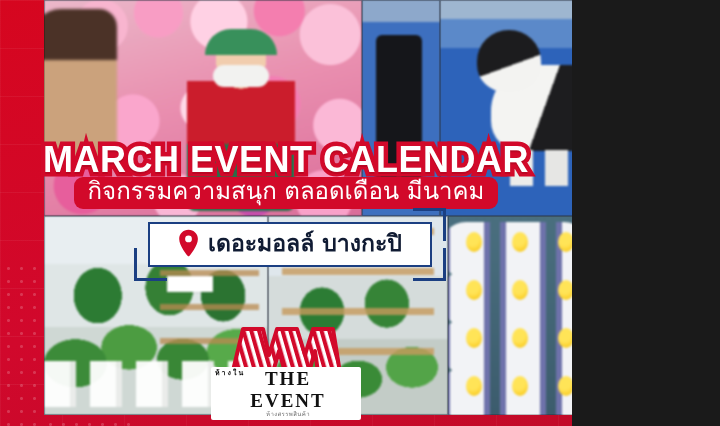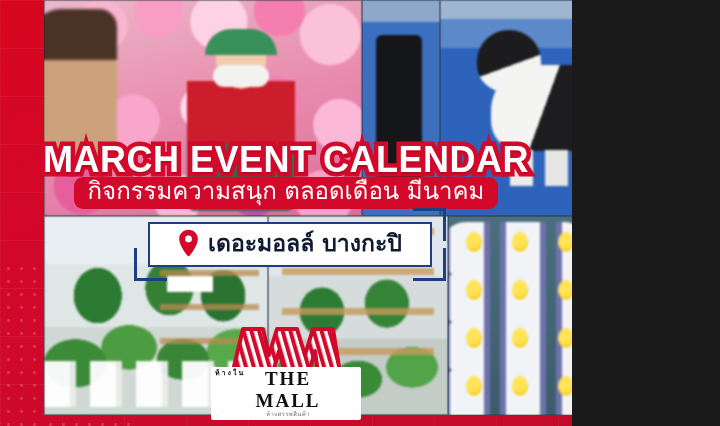--- a/index.html
+++ b/index.html
@@ -510,18 +510,18 @@
       <defs>
         <pattern id="stripes" width="7.5" height="7.5" patternUnits="userSpaceOnUse" patternTransform="rotate(-16)">
           <rect width="7.5" height="7.5" fill="#ffffff"></rect>
           <rect width="4.1" height="7.5" fill="#d2092a"></rect>
         </pattern>
       </defs>
       <path d="M8 58 L20 8 L40 8 L46 34 L54 8 L74 8 L82 34 L90 8 L110 8 L118 58 L96 58 L92 30 L84 58 L64 58 L56 30 L48 58 Z" fill="url(#stripes)" stroke="#d2092a" stroke-width="4" stroke-linejoin="round"></path>
     </svg>
     <div class="logo-wordmark">
       <span class="logo-thai">ห้างใน</span>
-      <span>THE MALL</span>
+      <span>THE EVENT</span>
       <span class="logo-sub">ห้างสรรพสินค้า</span>
     </div>
   </div>
 
 </div>
 
 </body></html>

